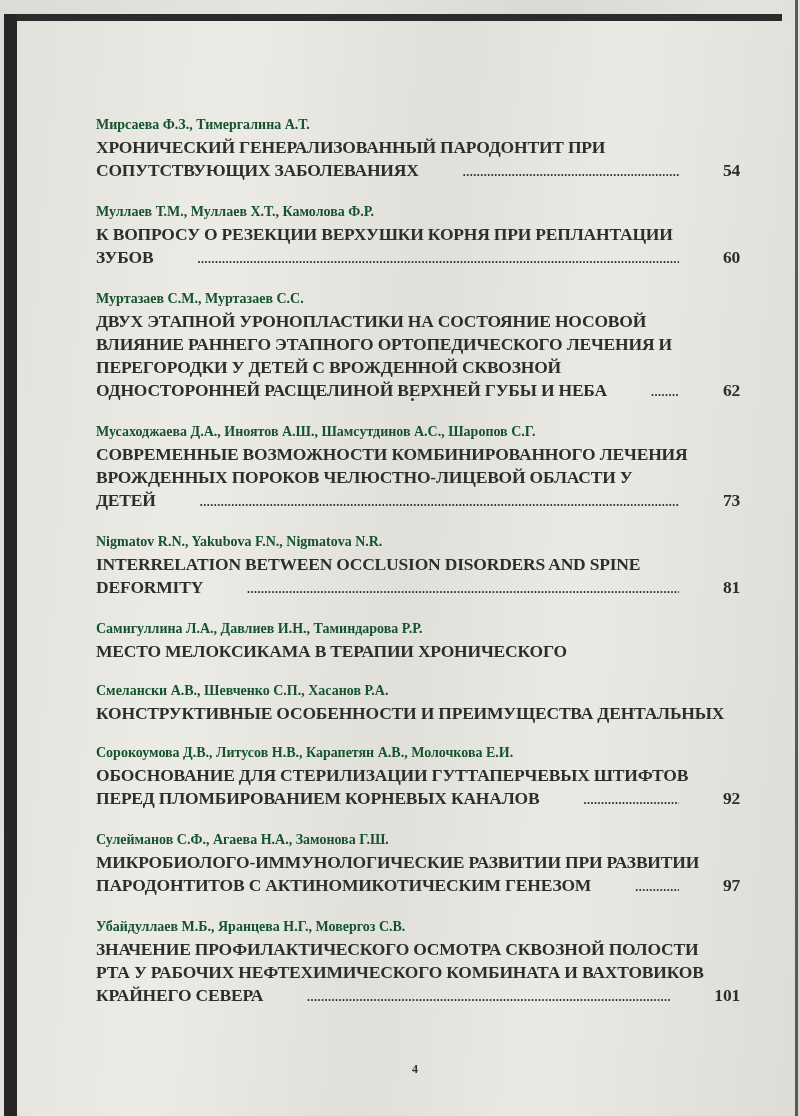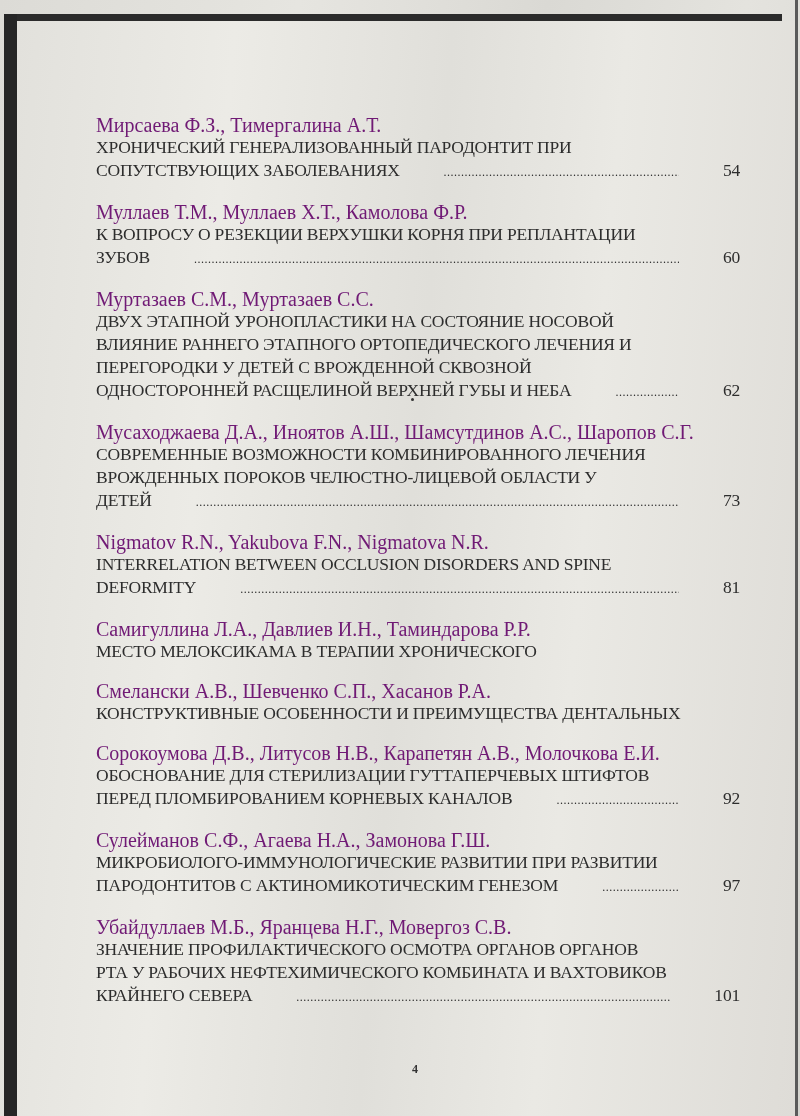--- a/index.html
+++ b/index.html
@@ -27,26 +27,27 @@
     }
     .page {
       position: absolute; left: 17px; top: 21px; width: 778px; height: 1095px;
       background: linear-gradient(95deg, #e2e1dc 0%, #ecebe6 25%, #e0dfda 50%, #eae9e4 70%, #dedcd7 100%);
     }
     .toc {
       position: absolute; left: 96px; top: 114px; width: 644px;
     }
     .entry { margin-bottom: 17px; }
     .authors {
-      font-weight: normal; font-size: 20px; line-height: 22px; white-space: nowrap;
-      color: #701a75;
+      font-weight: bold; font-size: 14px; line-height: 22px; white-space: nowrap;
+      color: #14532d;
     }
     .title-line {
       font-size: 17.5px; line-height: 23px; white-space: nowrap; letter-spacing: -0.2px;
       color: #2d2d2d;
+      font-weight: bold;
     }
     .last-line { display: flex; align-items: baseline; gap: 43px; }
     .last-line .txt { white-space: nowrap; flex: 0 0 auto; }
     .last-line .dots {
       flex: 1 1 auto; overflow: hidden; white-space: nowrap; margin: 0 1px;
       letter-spacing: 0.5px; font-size: 12px;
     }
     .last-line .dots::before {
       content: "....................................................................................................................................................................................................................................";
     }
@@ -149,21 +150,21 @@
     <div class="title-line">МИКРОБИОЛОГО-ИММУНОЛОГИЧЕСКИЕ РАЗВИТИИ ПРИ РАЗВИТИИ</div>
     <div class="title-line last-line">
       <span class="txt">ПАРОДОНТИТОВ С АКТИНОМИКОТИЧЕСКИМ ГЕНЕЗОМ</span>
       <span class="dots"></span>
       <span class="pg">97</span>
     </div>
   </div>
 
   <div class="entry">
     <div class="authors">Убайдуллаев М.Б., Яранцева Н.Г., Мовергоз С.В.</div>
-    <div class="title-line">ЗНАЧЕНИЕ ПРОФИЛАКТИЧЕСКОГО ОСМОТРА ОРГАНОВ ОРГАНОВ</div>
+    <div class="title-line">ЗНАЧЕНИЕ ПРОФИЛАКТИЧЕСКОГО ОСМОТРА СКВОЗНОЙ ПОЛОСТИ</div>
     <div class="title-line">РТА У РАБОЧИХ НЕФТЕХИМИЧЕСКОГО КОМБИНАТА И ВАХТОВИКОВ</div>
     <div class="title-line last-line">
       <span class="txt">КРАЙНЕГО СЕВЕРА</span>
       <span class="dots"></span>
       <span class="pg">101</span>
     </div>
   </div>
 
 </div>
 

